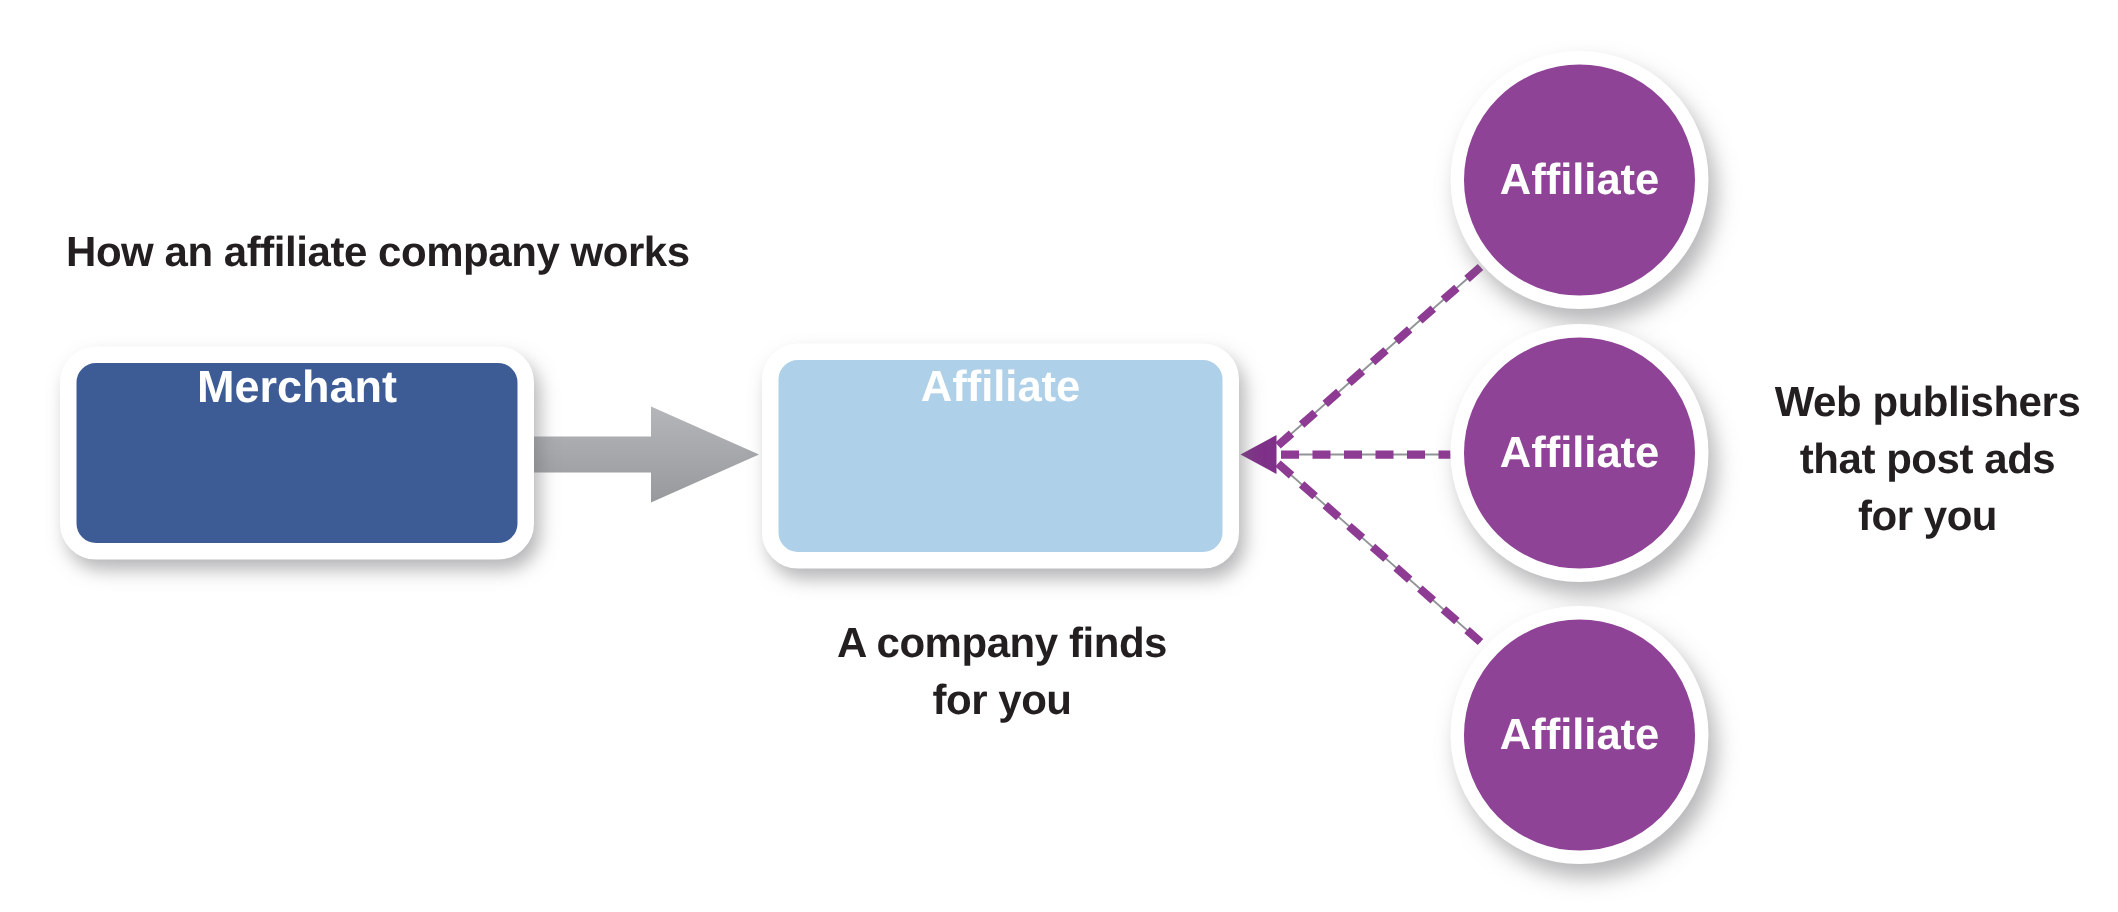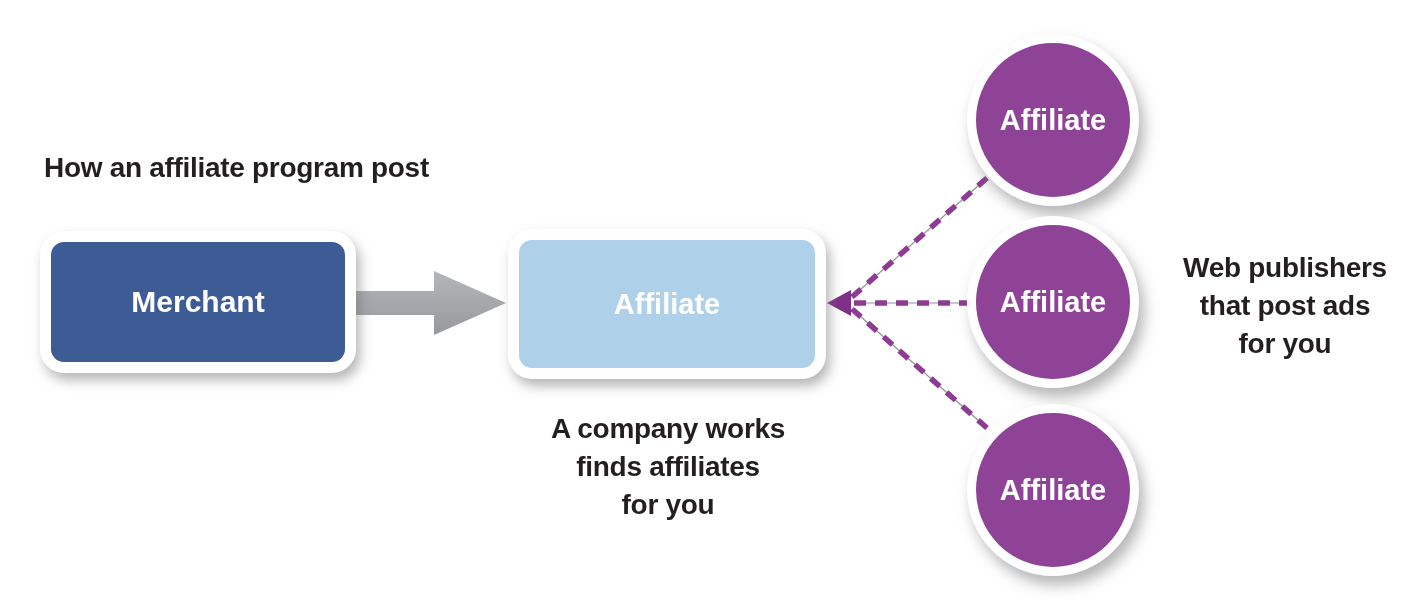--- a/index.html
+++ b/index.html
@@ -9,21 +9,21 @@
   }
   .title{
     position:absolute;left:44px;top:152px;
     font-size:28px;font-weight:700;color:#231f20;letter-spacing:-0.3px;
     white-space:nowrap;
   }
   .overlay{position:absolute;left:0;top:0;pointer-events:none;}
   .box{
     position:absolute;box-sizing:border-box;
     border:11px solid #ffffff;border-radius:24px;
-    display:flex;flex-direction:column;align-items:center;justify-content:center;
+    display:flex;flex-direction:column;align-items:center;
     text-align:center;color:#ffffff;font-weight:700;
     box-shadow:4px 7px 12px rgba(109,110,113,0.5);
   }
   .merchant{left:40px;top:231px;width:316px;height:142px;background:#3d5c96;font-size:30px;}
   .network{left:508px;top:229px;width:318px;height:150px;background:#aed0e8;font-size:29px;line-height:36px;}
   .circle{
     position:absolute;left:967px;width:172px;height:172px;box-sizing:border-box;
     border:9px solid #ffffff;border-radius:50%;background:#8f4397;
     display:flex;align-items:center;justify-content:center;
     color:#ffffff;font-weight:700;font-size:29px;
@@ -35,21 +35,21 @@
     font-size:28px;line-height:38px;text-align:center;letter-spacing:-0.3px;
   }
   .network-caption{left:500px;top:410px;width:336px;}
   .publishers-caption{left:1156px;top:249px;width:258px;}
 </style>
 </head>
 <body>
 
 <div class="stage">
 
-  <div class="title">How an affiliate program post</div>
+  <div class="title">How an affiliate company works</div>
 
   <svg class="overlay" width="1412" height="608" viewBox="0 0 1412 608">
     <defs>
       <linearGradient id="arrowGrad" x1="0" y1="0" x2="0" y2="1">
         <stop offset="0" stop-color="#b4b6b9"></stop>
         <stop offset="1" stop-color="#97999c"></stop>
       </linearGradient>
     </defs>
     <polygon points="350,291 434,291 434,271 506,303 434,335 434,315 350,315" fill="url(#arrowGrad)"></polygon>
     <g stroke="#919396" stroke-width="1.2">
@@ -77,22 +77,21 @@
     <div>Affiliate</div>
   </div>
   <div class="circle c2">
     <div>Affiliate</div>
   </div>
   <div class="circle c3">
     <div>Affiliate</div>
   </div>
 
   <div class="caption network-caption">
-    <div>A company works</div>
-    <div>finds affiliates</div>
+    <div>A company finds</div>
     <div>for you</div>
   </div>
 
   <div class="caption publishers-caption">
     <div>Web publishers</div>
     <div>that post ads</div>
     <div>for you</div>
   </div>
 
 </div>

